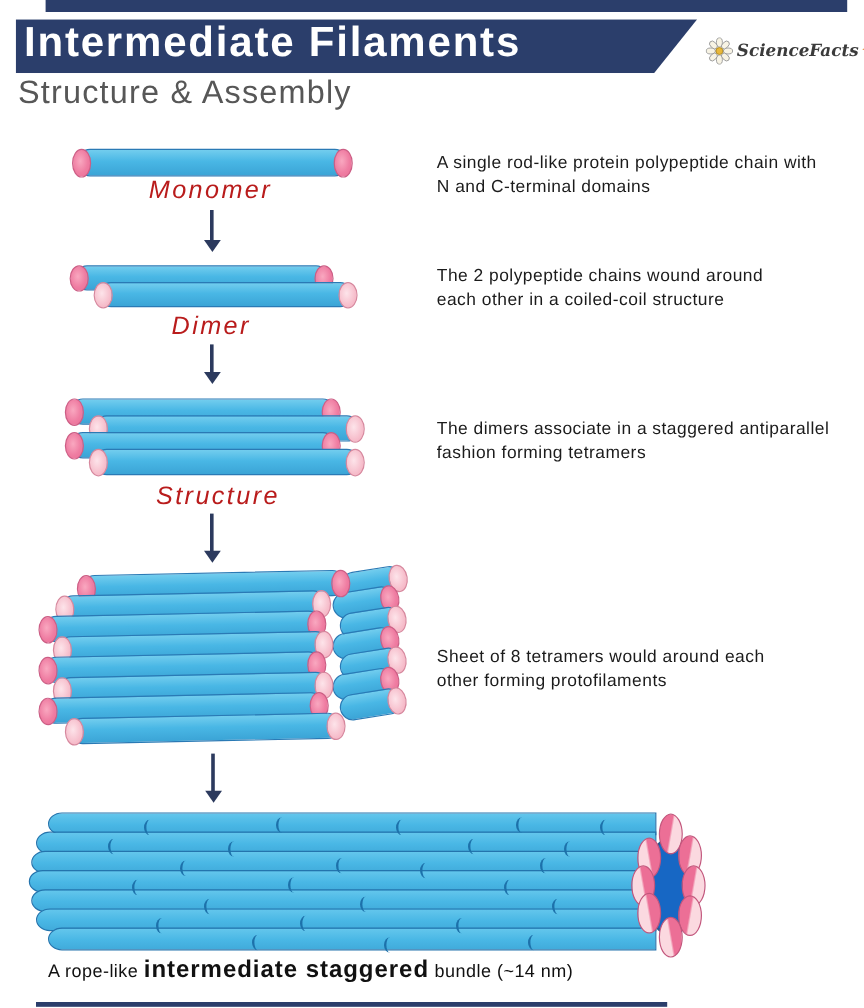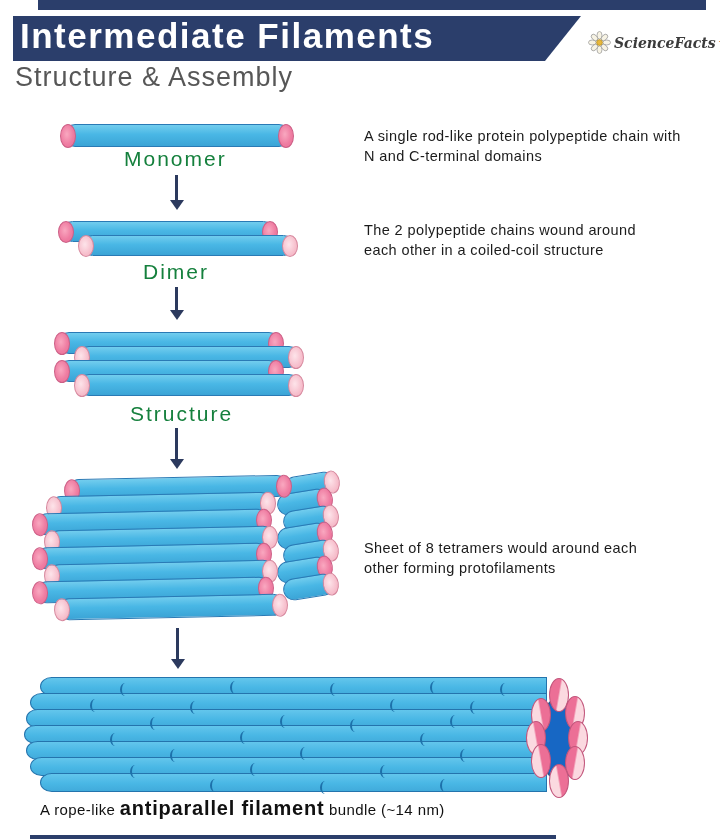--- a/index.html
+++ b/index.html
@@ -20,21 +20,21 @@
   .logo .tld{font-size:9px;color:#e8822a;font-style:italic;position:relative;top:-4px;}
   
   .rod{position:absolute;border:1.5px solid #2a7ab5;border-radius:11px;
        background:linear-gradient(180deg,#72cdee 0%,#49b7e5 45%,#3ba4d6 100%);}
   .cap{position:absolute;top:-1.5px;bottom:-1.5px;width:14px;border-radius:50%;}
   .cap.left{left:-5px}.cap.right{right:-5px}
   .cap.D{background:radial-gradient(ellipse at 42% 42%,#f9a8c0 0%,#ef7da2 55%,#e96d95 100%);
          border:1.5px solid #cc5e85;}
   .cap.L{background:radial-gradient(ellipse at 42% 42%,#fde4ea 0%,#f6bcca 65%,#f3afc0 100%);
          border:1.5px solid #d6879d;}
-  .stage-label{position:absolute;font-size:21px;color:#15803d;letter-spacing:2px;}
+  .stage-label{position:absolute;font-size:21px;color:#b91c1c;letter-spacing:2px;font-style:italic;}
   .arrow{position:absolute;width:3px;background:#2c3a5e;}
   .arrow::after{content:"";position:absolute;left:50%;transform:translateX(-50%);bottom:-9px;
                 width:0;height:0;border:7px solid transparent;border-top:10px solid #2c3a5e;border-bottom:0;}
   .desc{position:absolute;font-size:14.5px;line-height:1.4;color:#1b1b1b;letter-spacing:.4px;}
   
   .stripe{position:absolute;border:1px solid #2474ad;
           background:linear-gradient(180deg,#63c6ec 0%,#49b7e5 55%,#41abdb 100%);
           border-radius:14px 0 0 14px / 60% 0 0 60%;}
   .tick{position:absolute;width:8px;height:13px;border-left:2px solid #1d71aa;border-radius:50%;}
   .core{position:absolute;border-radius:50%;background:#1767c4;border:2px solid #28588f;}
@@ -80,20 +80,21 @@
   <div class="stage-label" style="left:143px;top:260px;">Dimer</div>
   <div class="stage-label" style="left:130px;top:402px;">Structure</div>
 
   <div class="arrow" style="left:175px;top:175px;height:26px;"></div>
   <div class="arrow" style="left:175px;top:287px;height:24px;"></div>
   <div class="arrow" style="left:175px;top:428px;height:32px;"></div>
   <div class="arrow" style="left:176px;top:628px;height:32px;"></div>
 
   <div class="desc" style="left:364px;top:126px;width:330px;">A single rod-like protein polypeptide chain with N and C-terminal domains</div>
   <div class="desc" style="left:364px;top:220px;width:292px;">The 2 polypeptide chains wound around each other in a coiled-coil structure</div>
+  <div class="desc" style="left:364px;top:348px;width:330px;">The dimers associate in a staggered antiparallel fashion forming tetramers</div>
   <div class="desc" style="left:364px;top:538px;width:300px;">Sheet of 8 tetramers would around each other forming protofilaments</div>
 
   <div id="diagram">
       <div class="rod" style="left: 64px; top: 124px; width: 224px; height: 21px;">
         <span class="cap left D"></span>
         <span class="cap right D"></span>
       </div>
       <div class="rod" style="left: 62px; top: 221px; width: 210px; height: 19px;">
         <span class="cap left D"></span>
         <span class="cap right D"></span>
@@ -207,16 +208,16 @@
       <div class="xcap a" style="left: 549px; top: 678px; width: 18px; height: 32px;"></div>
       <div class="xcap b" style="left: 531px; top: 698px; width: 18px; height: 32px;"></div>
       <div class="xcap a" style="left: 565px; top: 696px; width: 18px; height: 32px;"></div>
       <div class="xcap b" style="left: 526px; top: 721px; width: 18px; height: 32px;"></div>
       <div class="xcap a" style="left: 568px; top: 721px; width: 18px; height: 32px;"></div>
       <div class="xcap b" style="left: 531px; top: 744px; width: 18px; height: 32px;"></div>
       <div class="xcap a" style="left: 565px; top: 746px; width: 18px; height: 32px;"></div>
       <div class="xcap b" style="left: 549px; top: 764px; width: 18px; height: 32px;"></div>
     </div>
 
-  <div class="caption"><span>A rope-like </span><span class="em">antiparallel filament</span><span> bundle (~14 nm)</span></div>
+  <div class="caption"><span>A rope-like </span><span class="em">intermediate staggered</span><span> bundle (~14 nm)</span></div>
 
   <div class="bottom-bar"></div>
 </div>
 
 </body></html>

